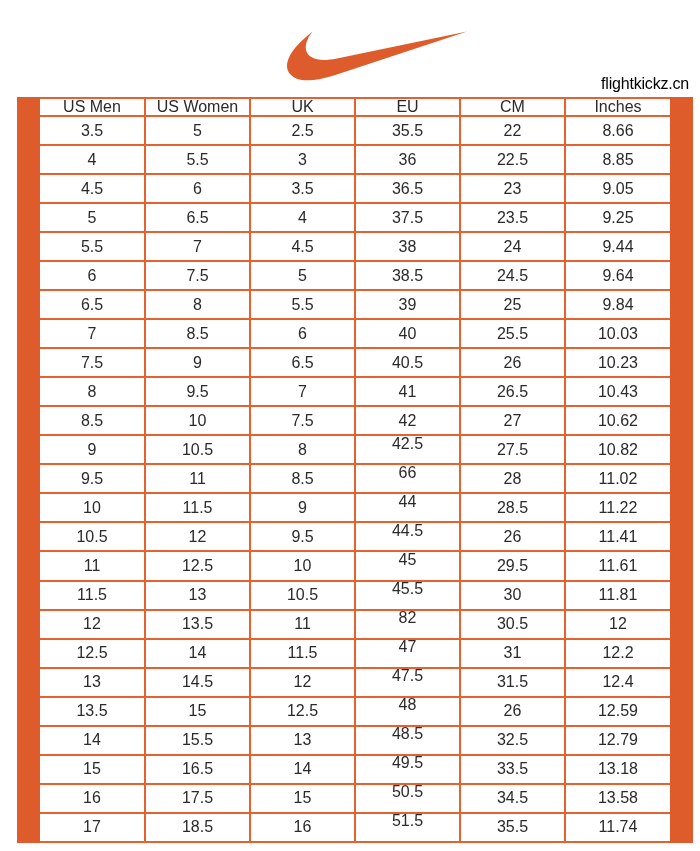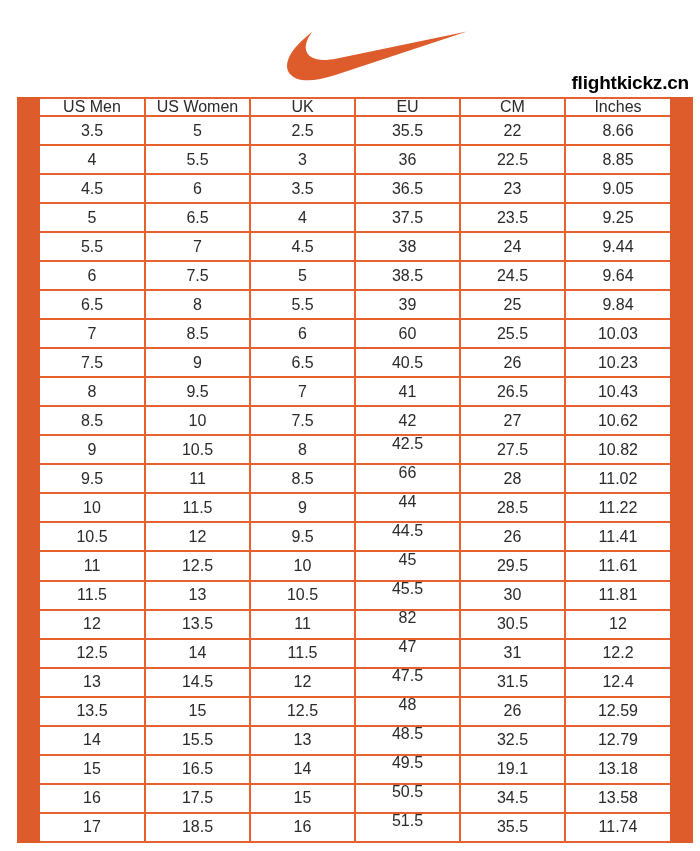--- a/index.html
+++ b/index.html
@@ -19,21 +19,21 @@
 
   
   .header { position: relative; height: 97px; }
   .swoosh {
     position: absolute; left: 287px; top: 18px;
     width: 180px; height: 64px;
   }
   .swoosh path { fill: var(--accent); }
   .watermark {
     position: absolute; right: 11px; bottom: 5px;
-    font-size: 19px; font-weight: 700; letter-spacing: -0.2px;
+    font-size: 16px; font-weight: 400; letter-spacing: -0.2px;
     color: #000;
     line-height: 1;
   }
 
   
   .size-chart {
     display: flex;
     margin-left: 17px;
     width: 676px;
     height: 746px;
@@ -143,21 +143,21 @@
             <td><span>8</span></td>
             <td><span>5.5</span></td>
             <td><span>39</span></td>
             <td><span>25</span></td>
             <td><span>9.84</span></td>
           </tr>
           <tr>
             <td><span>7</span></td>
             <td><span>8.5</span></td>
             <td><span>6</span></td>
-            <td><span>60</span></td>
+            <td><span>40</span></td>
             <td><span>25.5</span></td>
             <td><span>10.03</span></td>
           </tr>
           <tr>
             <td><span>7.5</span></td>
             <td><span>9</span></td>
             <td><span>6.5</span></td>
             <td><span>40.5</span></td>
             <td><span>26</span></td>
             <td><span>10.23</span></td>
@@ -264,21 +264,21 @@
             <td><span>13</span></td>
             <td class="raised"><span>48.5</span></td>
             <td><span>32.5</span></td>
             <td><span>12.79</span></td>
           </tr>
           <tr>
             <td><span>15</span></td>
             <td><span>16.5</span></td>
             <td><span>14</span></td>
             <td class="raised"><span>49.5</span></td>
-            <td><span>19.1</span></td>
+            <td><span>33.5</span></td>
             <td><span>13.18</span></td>
           </tr>
           <tr>
             <td><span>16</span></td>
             <td><span>17.5</span></td>
             <td><span>15</span></td>
             <td class="raised"><span>50.5</span></td>
             <td><span>34.5</span></td>
             <td><span>13.58</span></td>
           </tr>

